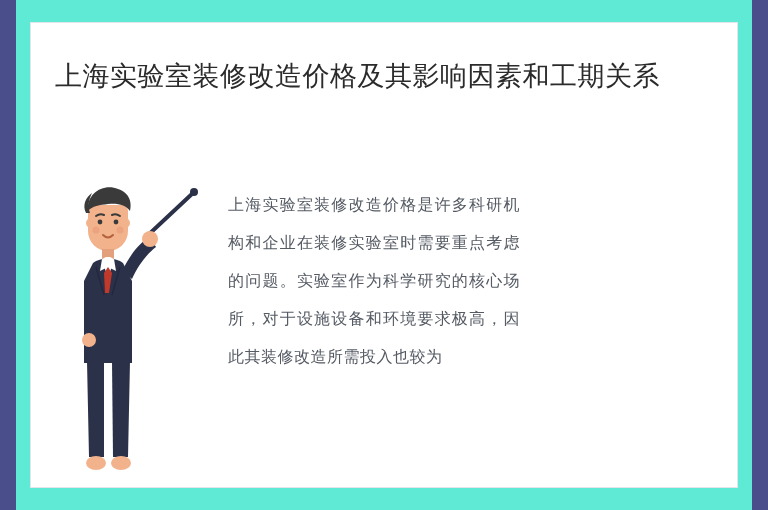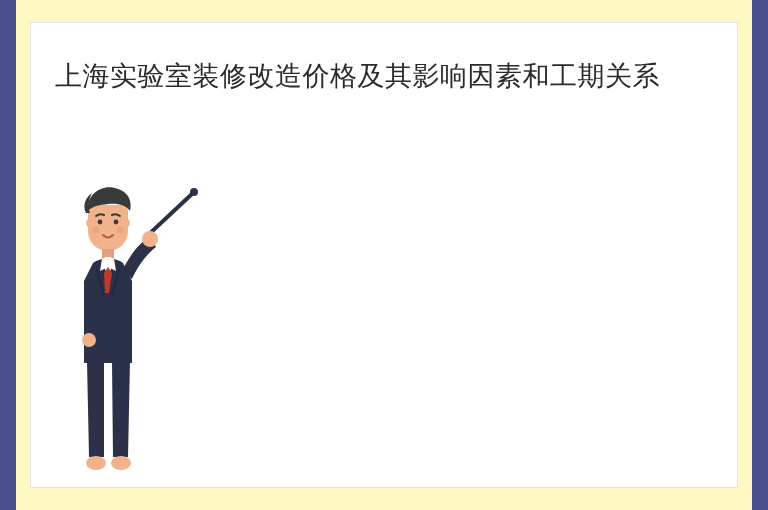--- a/index.html
+++ b/index.html
@@ -10,21 +10,21 @@
     width: 768px;
     height: 510px;
     background: #f2f3f7;
     font-family: "Liberation Sans", sans-serif;
     overflow: hidden;
   }
   .page {
     position: relative;
     width: 768px;
     height: 510px;
-    background: #fef9c3;
+    background: #5eead4;
     box-sizing: border-box;
   }
   .side-bar {
     position: absolute;
     top: 0;
     width: 16px;
     height: 510px;
     background: #4a4f8c;
   }
   .side-bar.left { left: 0; }
@@ -138,14 +138,15 @@
       <g>
         <path d="M27 186 L 44 186 L 44 282 L 29 282 Z" fill="#2b3148"></path>
         <path d="M52 186 L 70 186 L 68 282 L 53 282 Z" fill="#2b3148"></path>
 
         <ellipse cx="36" cy="288" rx="10" ry="7" fill="#f2b28c"></ellipse>
         <ellipse cx="61" cy="288" rx="10" ry="7" fill="#f2b28c"></ellipse>
       </g>
     </svg>
   </div>
 
+  <div class="body-text">上海实验室装修改造价格是许多科研机构和企业在装修实验室时需要重点考虑的问题。实验室作为科学研究的核心场所，对于设施设备和环境要求极高，因此其装修改造所需投入也较为</div>
 
 </div>
 
 </body></html>

